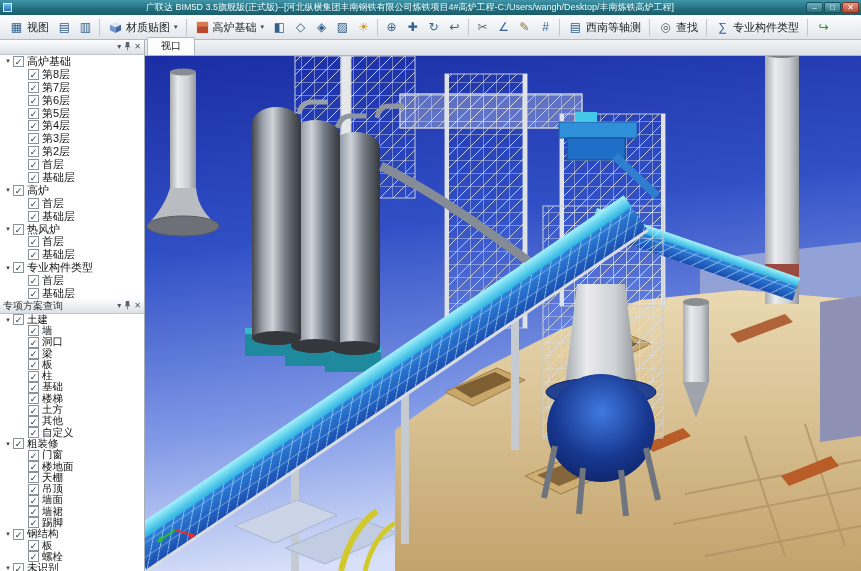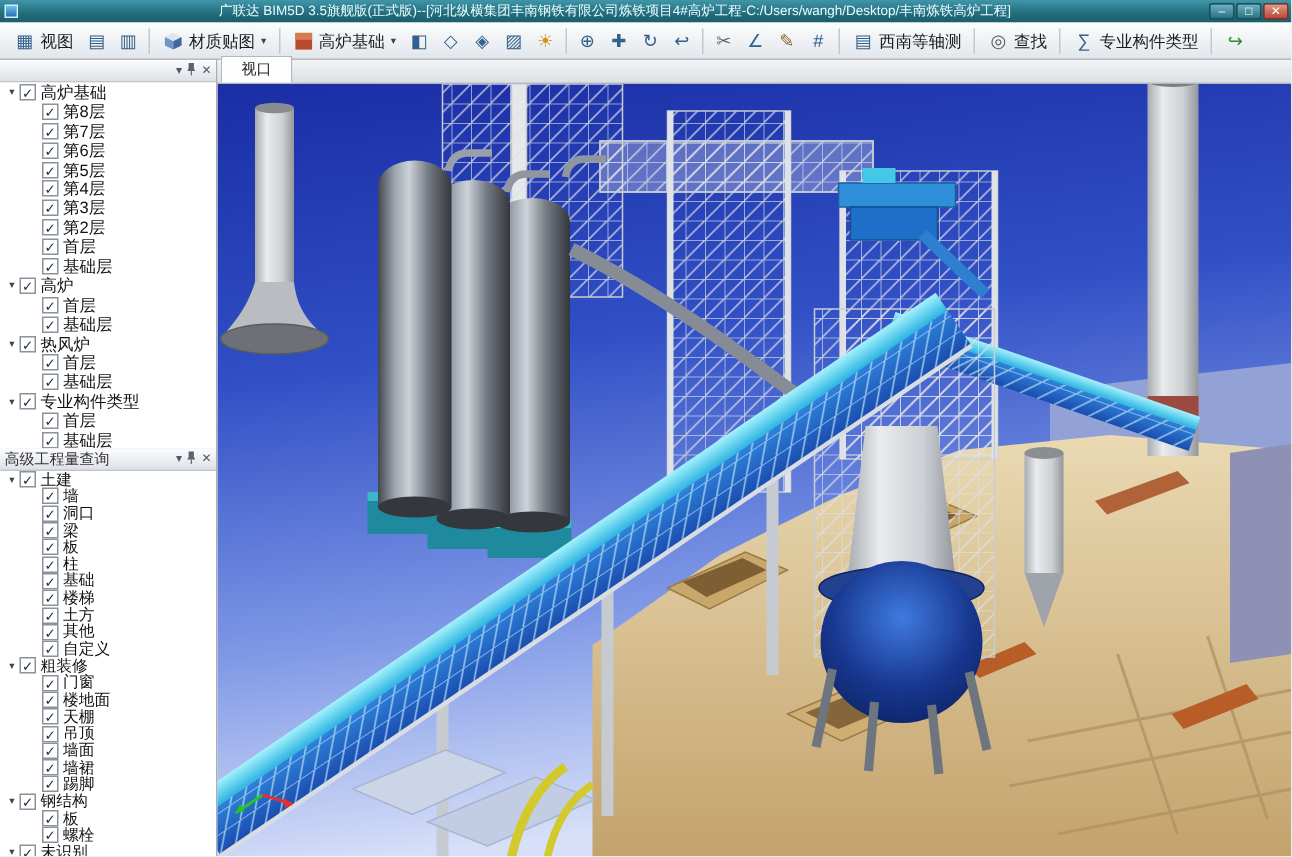--- a/index.html
+++ b/index.html
@@ -290,21 +290,21 @@
           </div>
           <div class="tree-row lvl1">
             <span class="expander"></span>
             <span class="checkbox">✓</span>
             <span class="tree-label">基础层</span>
           </div>
         </div>
     </div>
     <div class="panel panel-types">
       <div class="panel-header">
-        <span class="ph-title">高级工程量查询</span>
+        <span class="ph-title">专项方案查询</span>
         <span class="ph-icons">
           <span class="ph-ic">▾</span>
           <span class="ph-ic">
             <svg width="7" height="10" viewBox="0 0 8 11">
                 <path d="M2 1h4v4l1 2H1l1-2z" fill="#5a6472"></path>
                 <rect x="3.6" y="7" width="0.9" height="3.4" fill="#5a6472"></rect>
               </svg>
           </span>
           <span class="ph-ic">✕</span>
         </span>

